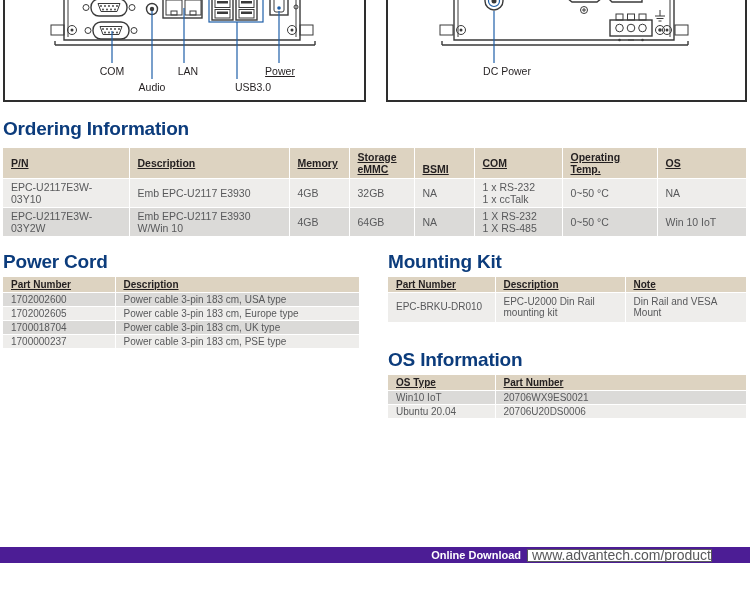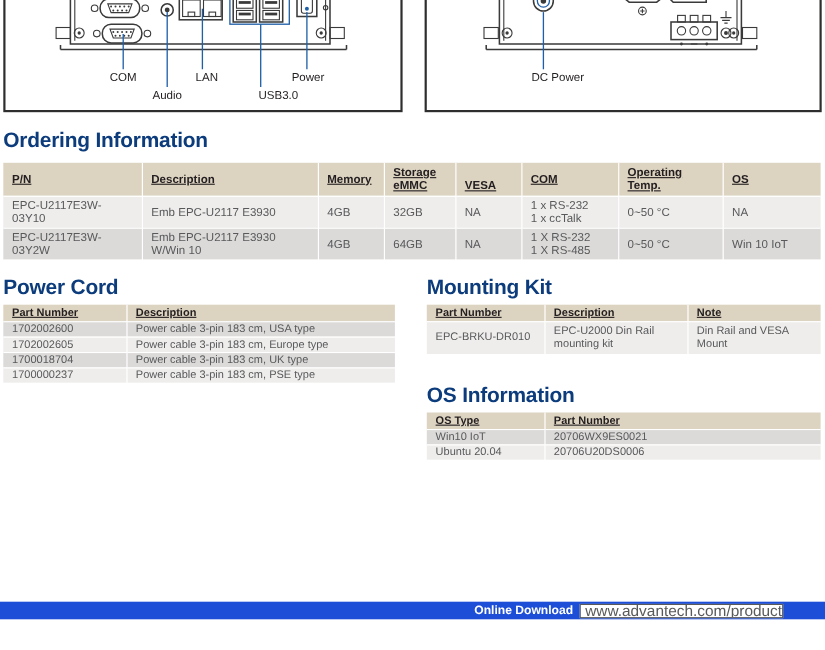--- a/index.html
+++ b/index.html
@@ -39,21 +39,21 @@
   .t-small th { font-size:10px; padding:1px 8px; height:15px; }
   .t-small td { font-size:10px; padding:0 8px; height:14px; }
   .t-power tbody tr:nth-child(odd)  td { background:#dbdad8; }
   .t-power tbody tr:nth-child(even) td { background:#eeedeb; }
   .t-mount td { background:#eeedeb; height:30px; line-height:1.15; }
   .t-os tbody tr:nth-child(odd)  td { background:#dbdad8; }
   .t-os tbody tr:nth-child(even) td { background:#eeedeb; }
 
   
   .download-bar { position:absolute; left:0; top:547px; width:750px; height:16px;
-                  background:#1d4ed8; display:flex; align-items:center; justify-content:flex-end; }
+                  background:#4c1d95; display:flex; align-items:center; justify-content:flex-end; }
   .dl-label { color:#fff; font-weight:bold; font-size:11px; margin-right:6px; white-space:nowrap; }
   .url-box { width:185px; height:13px; background:#fff; border:1px solid #58595b;
              font-size:14px; color:#58595b; line-height:11px; padding:0 4px;
              margin-right:38px; overflow:hidden; white-space:nowrap; }
 
   .lineart { stroke:#3a3a3a; fill:none; stroke-width:1.4; }
   .thin    { stroke:#3a3a3a; fill:none; stroke-width:1; }
   .blue    { stroke:#1f5fa8; fill:none; stroke-width:1.2; }
 </style>
 </head>
@@ -155,21 +155,21 @@
         <path class="blue" d="M147,14 V82"></path>
         <path class="blue" d="M179,11 V66"></path>
         <path class="blue" d="M232,25 V82"></path>
         <path class="blue" d="M274,14 V66"></path>
       </g>
     </svg>
     <span class="dlabel" style="left:107px; top:68px;">COM</span>
     <span class="dlabel" style="left:147px; top:84px;">Audio</span>
     <span class="dlabel" style="left:183px; top:68px;">LAN</span>
     <span class="dlabel" style="left:241px; top:84px;padding-left:14px;">USB3.0</span>
-    <span class="dlabel" style="left:275px; top:68px;">Power</span>
+    <span class="dlabel" style="left:275px; top:68px;text-decoration:underline;">Power</span>
   </div>
 
   <div class="diagram-box right">
     <svg width="357" height="102" viewBox="0 0 357 102">
       <g>
         <path class="lineart" d="M66,-8 L66,43 L286,43 L286,-8"></path>
         <path class="lineart" d="M54,48 L300,48 M54,48 L54,44 M300,48 L300,44"></path>
         <path class="thin" d="M70,-8 L70,40 M282,-8 L282,40"></path>
       </g>
       <g>
@@ -236,21 +236,21 @@
     </colgroup>
     <thead>
       <tr>
         <th>P/N</th>
         <th>Description</th>
         <th>Memory</th>
         <th>
           <div>Storage</div>
           <div>eMMC</div>
         </th>
-        <th class="col-sata">VESA</th>
+        <th class="col-sata">BSMI</th>
         <th>COM</th>
         <th>Operating Temp.</th>
         <th>OS</th>
       </tr>
     </thead>
     <tbody>
       <tr>
         <td>EPC-U2117E3W-03Y10</td>
         <td>Emb EPC-U2117 E3930</td>
         <td>4GB</td>

